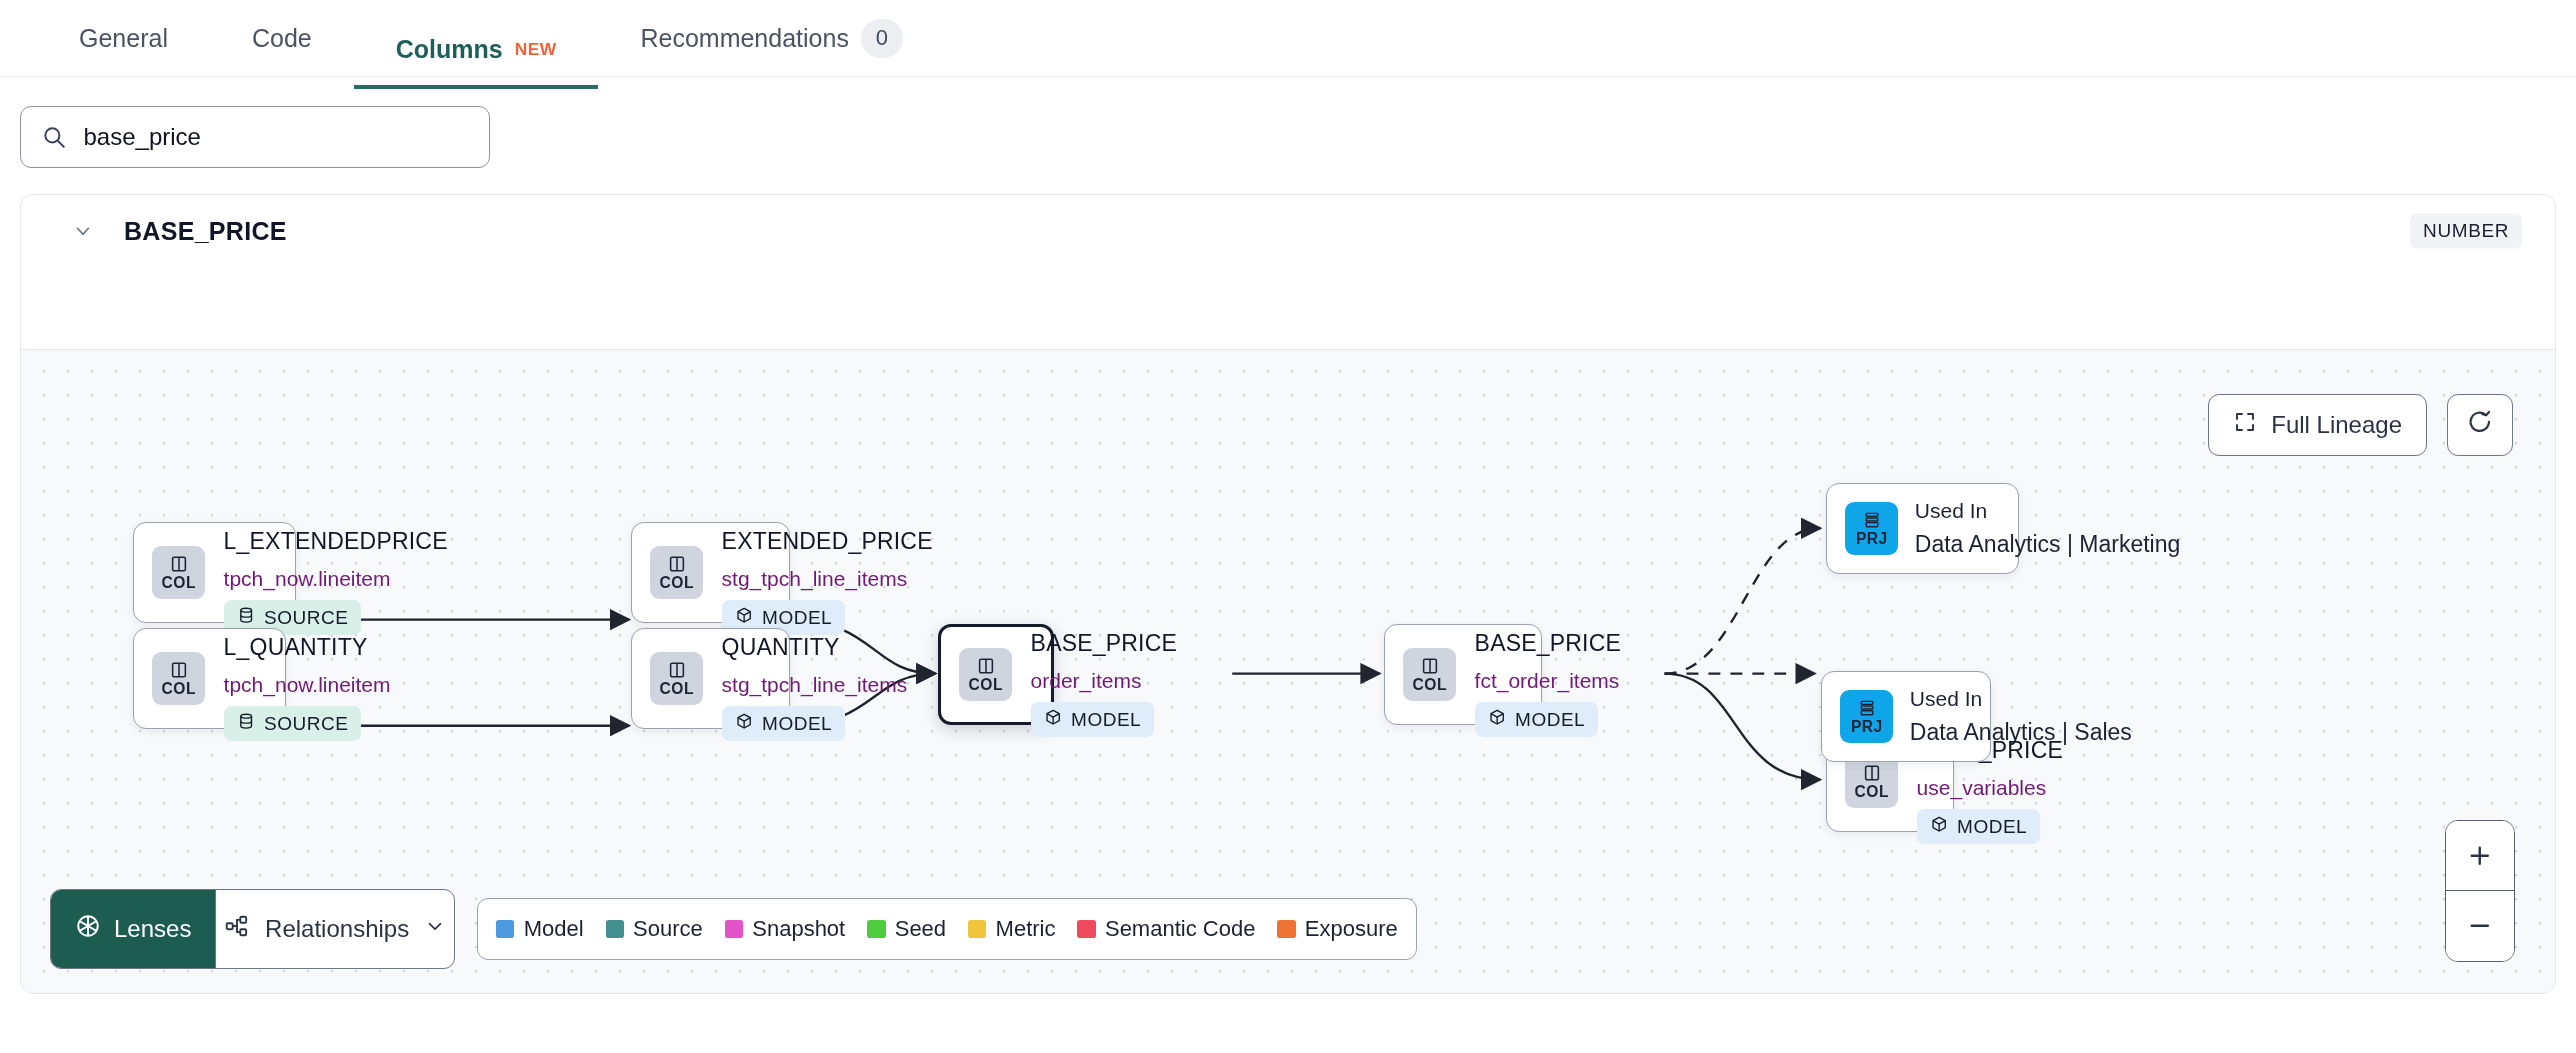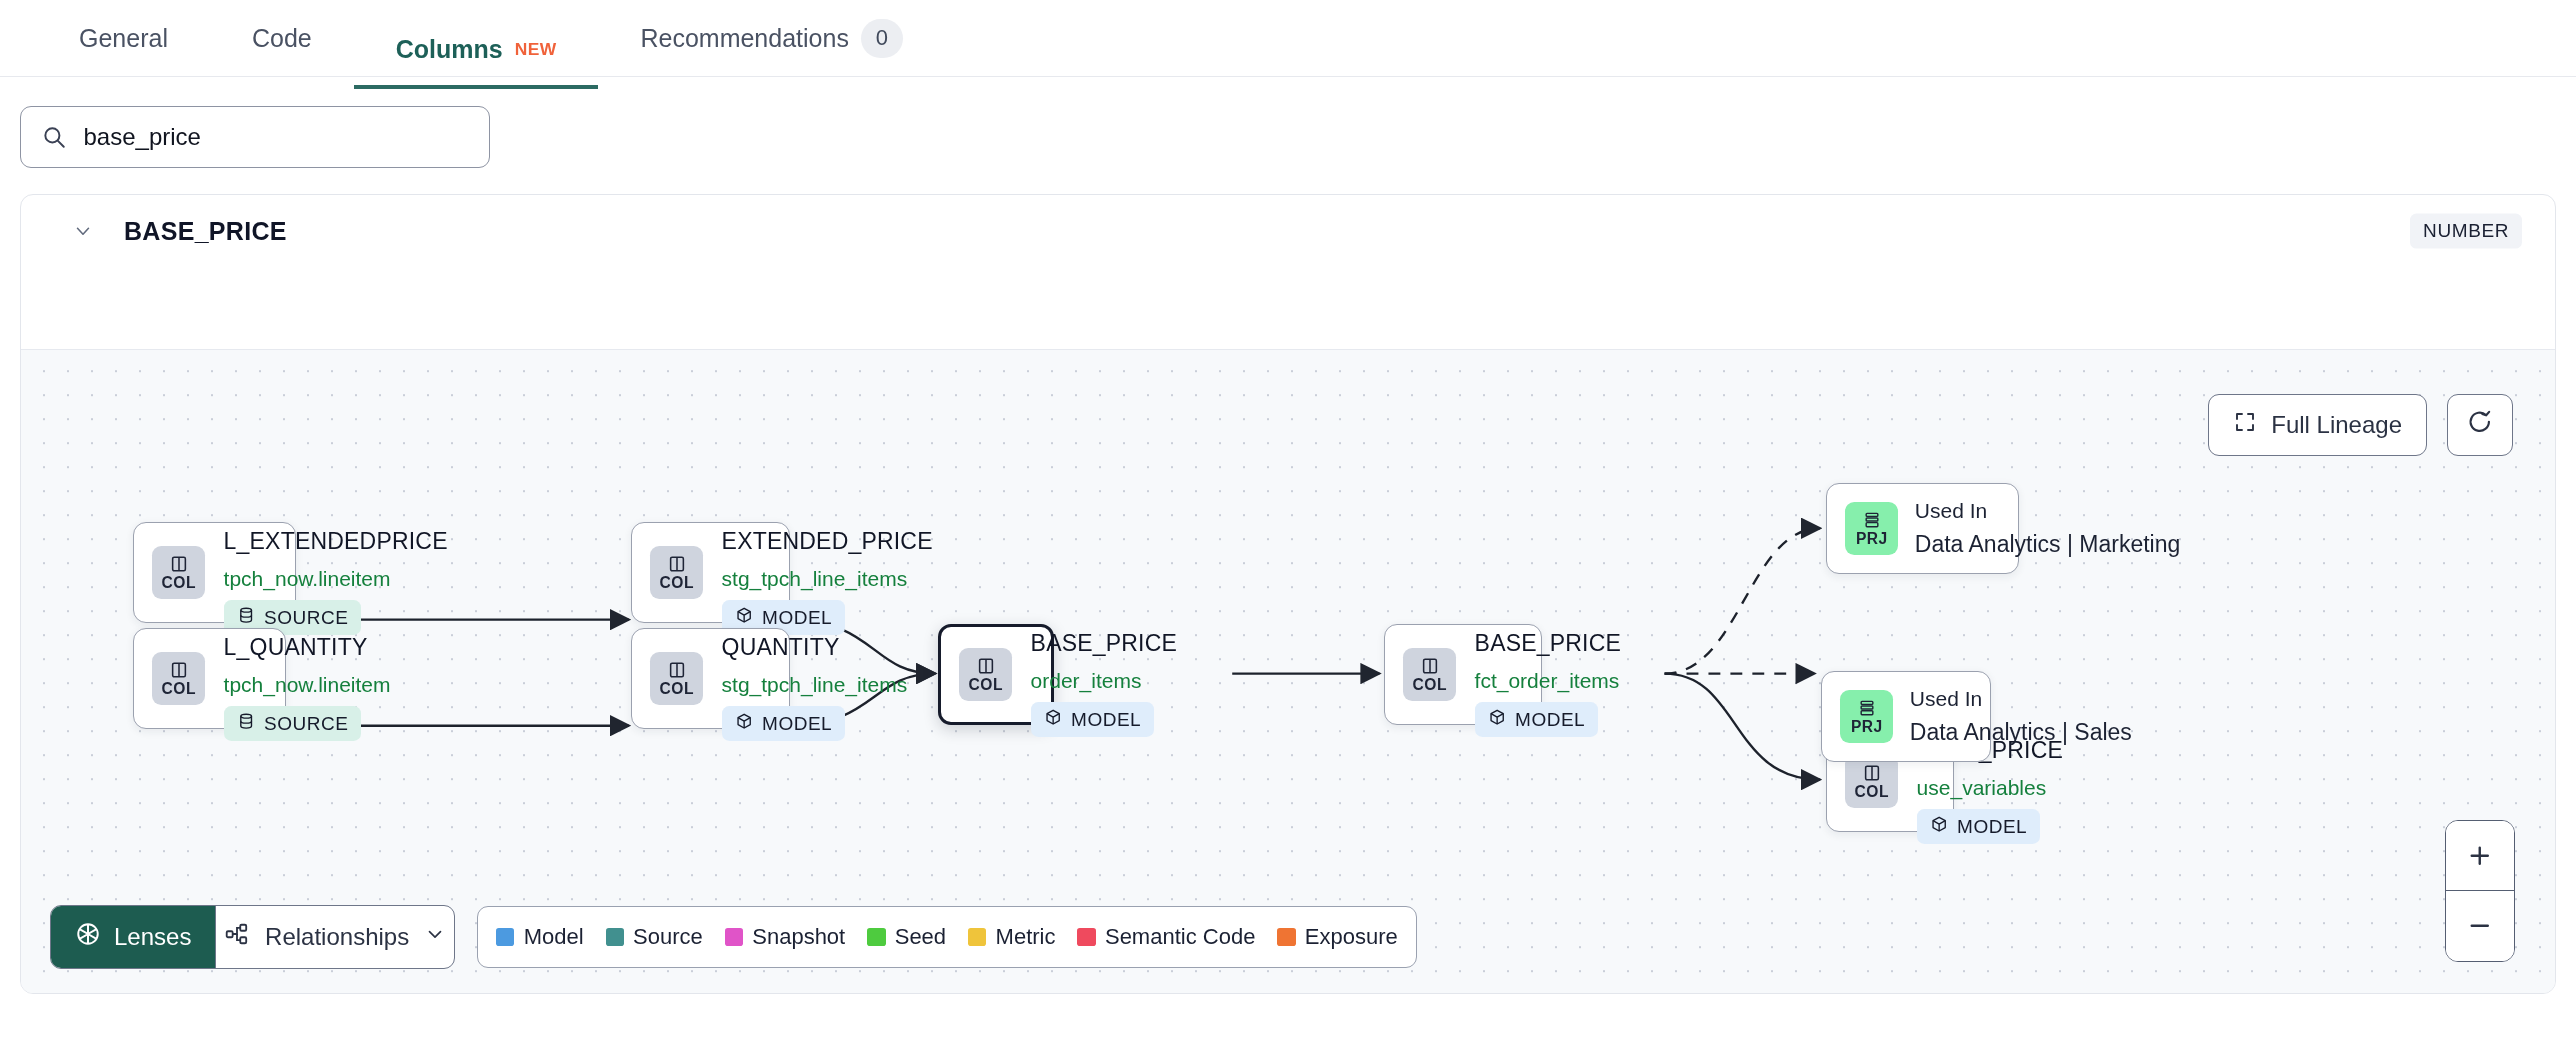--- a/index.html
+++ b/index.html
@@ -154,33 +154,33 @@
   }
   .badge-sq {
     width: 53px; height: 53px;
     border-radius: 9.2px;
     background: #cfd4de;
     display: flex; flex-direction: column;
     align-items: center; justify-content: center;
     gap: 0.9px;
     flex: 0 0 auto;
   }
-  .badge-sq.prj { background: #86efac; }
+  .badge-sq.prj { background: #0ea5e9; }
   .badge-sq .lbl {
     font-size: 15.6px; font-weight: 600; color: #1e2436; letter-spacing: 0.5px;
     line-height: 1;
   }
   .node-body { display: flex; flex-direction: column; }
   .node-name {
     font-size: 23px; color: #111626; letter-spacing: 0.2px;
     white-space: nowrap;
     margin-top: 18px;
   }
   .node-sub {
-    font-size: 21px; color: #15803d; margin-top: 12px; white-space: nowrap;
+    font-size: 21px; color: #701a75; margin-top: 12px; white-space: nowrap;
   }
   .pill {
     margin-top: 9.2px;
     align-self: flex-start;
     display: inline-flex; align-items: center; gap: 9.2px;
     padding: 5.5px 13px;
     border-radius: 7.3px;
     font-size: 19px;
     letter-spacing: 0.5px;
     color: #161b2b;
@@ -229,21 +229,21 @@
     font-family: inherit;
   }
   .zoomctl button:first-child { border-bottom: 1.8px solid #555e72; }
 
   .bottombar {
     position: absolute;
     left: 29px; bottom: 24px;
     display: flex; align-items: center; gap: 22px;
   }
   .seg {
-    display: flex; height: 64px;
+    display: flex; height: 80px;
     border-radius: 11px;
     overflow: hidden;
     border: 1.8px solid #6e7689;
     background: #fff;
   }
   .seg .lenses {
     background: #1d5c50;
     color: #fff;
     display: flex; align-items: center; gap: 13px;
     padding: 0 24px;

